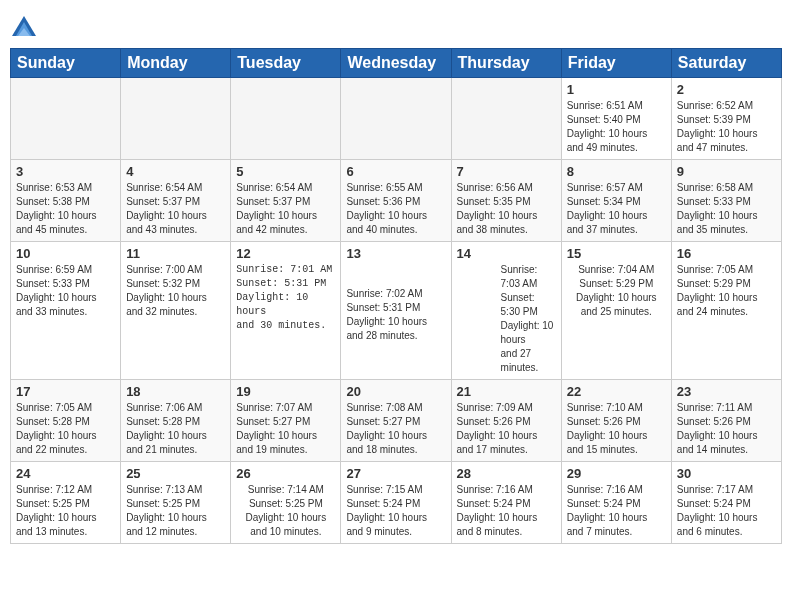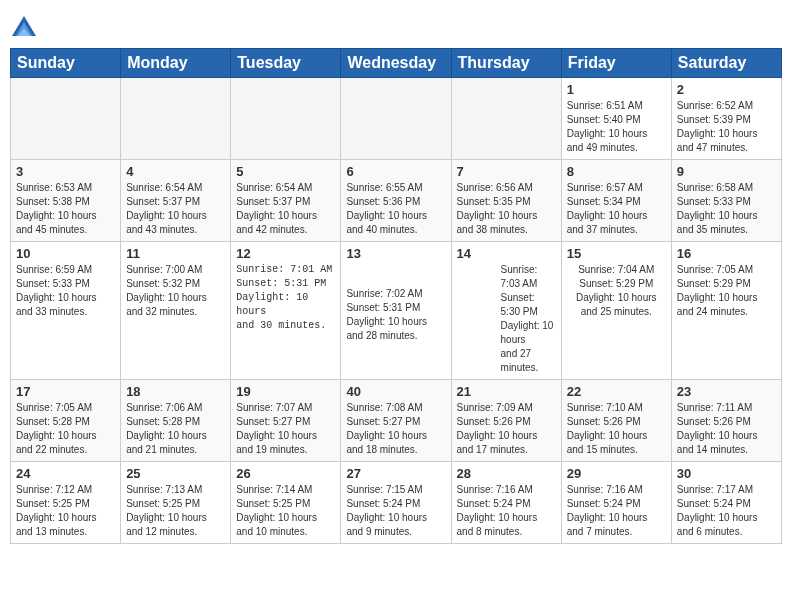--- a/index.html
+++ b/index.html
@@ -258,21 +258,21 @@
 and 21 minutes.</div>
         </td>
         <td>
           <span class="day-number">19</span>
           <div class="day-info" style="white-space: pre-line;">Sunrise: 7:07 AM
 Sunset: 5:27 PM
 Daylight: 10 hours
 and 19 minutes.</div>
         </td>
         <td>
-          <span class="day-number">40</span>
+          <span class="day-number">20</span>
           <div class="day-info" style="white-space: pre-line;">Sunrise: 7:08 AM
 Sunset: 5:27 PM
 Daylight: 10 hours
 and 18 minutes.</div>
         </td>
         <td>
           <span class="day-number">21</span>
           <div class="day-info" style="white-space: pre-line;">Sunrise: 7:09 AM
 Sunset: 5:26 PM
 Daylight: 10 hours
@@ -303,21 +303,21 @@
         </td>
         <td>
           <span class="day-number">25</span>
           <div class="day-info" style="white-space: pre-line;">Sunrise: 7:13 AM
 Sunset: 5:25 PM
 Daylight: 10 hours
 and 12 minutes.</div>
         </td>
         <td>
           <span class="day-number">26</span>
-          <div class="day-info" style="white-space: pre-line;">Sunrise: 7:14 AM
+          <div class="day-info" style="white-space: pre-line; text-align: center;">Sunrise: 7:14 AM
 Sunset: 5:25 PM
 Daylight: 10 hours
 and 10 minutes.</div>
         </td>
         <td>
           <span class="day-number">27</span>
           <div class="day-info" style="white-space: pre-line;">Sunrise: 7:15 AM
 Sunset: 5:24 PM
 Daylight: 10 hours
 and 9 minutes.</div>

